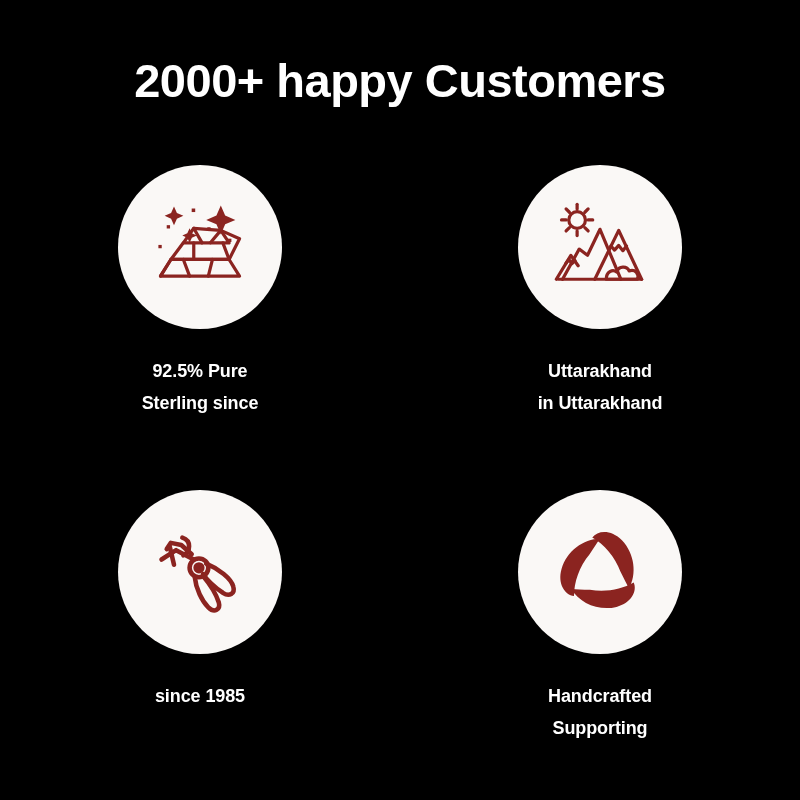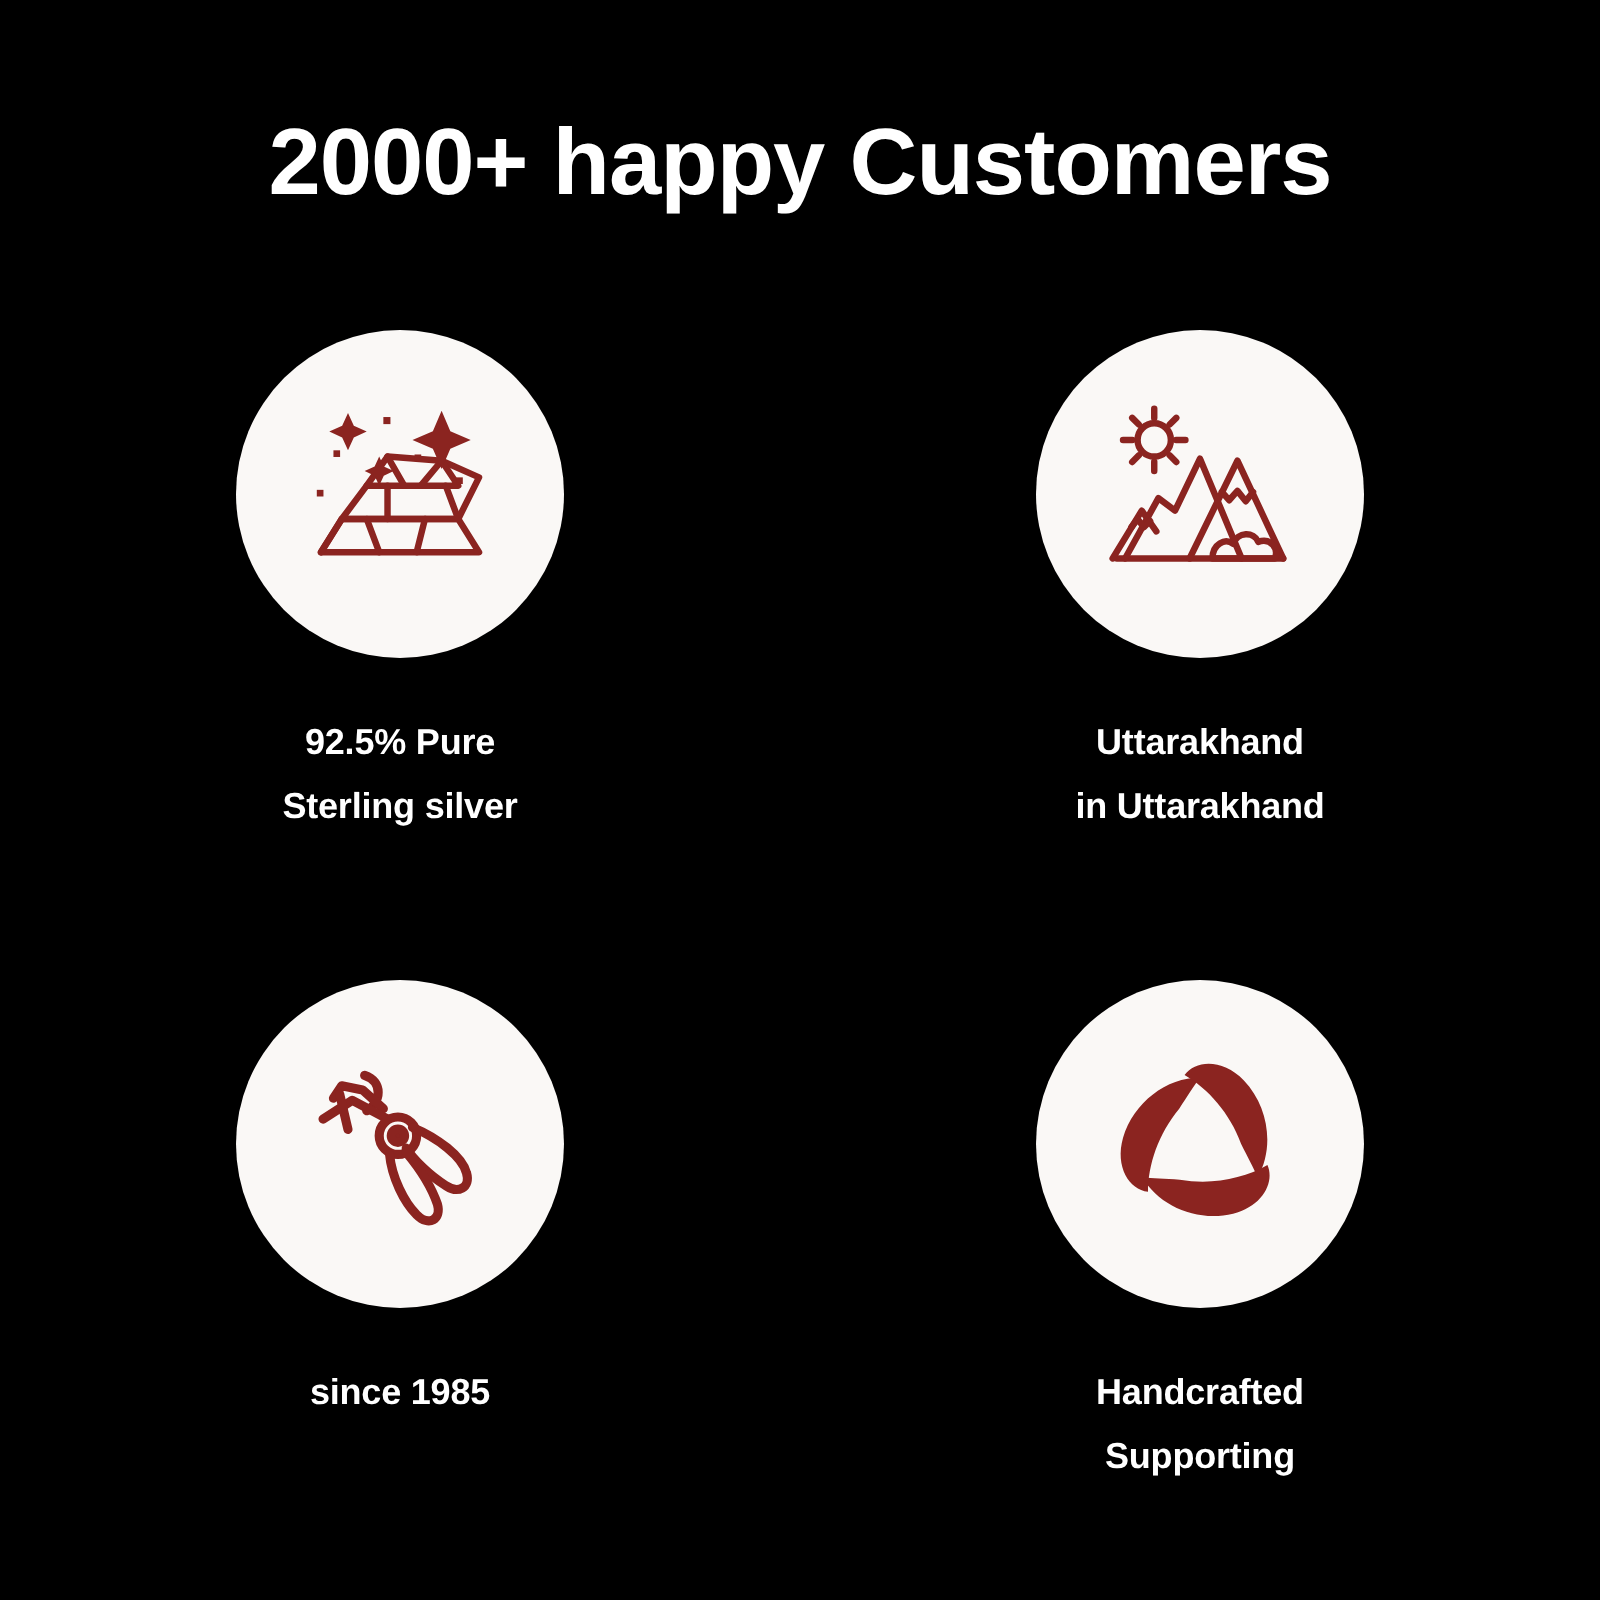--- a/index.html
+++ b/index.html
@@ -119,21 +119,21 @@
             <rect x="42" y="13" width="3.4" height="3.4"></rect>
             <rect x="18" y="29" width="3.2" height="3.2"></rect>
             <rect x="57" y="31" width="3.2" height="3.2"></rect>
             <rect x="77" y="42" width="3.2" height="3.2"></rect>
             <rect x="10" y="48" width="3.2" height="3.2"></rect>
           </g>
         </svg>
       </div>
       <div class="feature-label">
         <span class="line">92.5% Pure</span>
-        <span class="line">Sterling silver</span>
+        <span class="line">Sterling since</span>
       </div>
     </div>
 
     <div class="feature">
       <div class="badge-circle">
         <svg class="badge-icon" viewBox="0 0 100 100">
           <g fill="none" stroke="#8b2420" stroke-width="3.1" stroke-linecap="round" stroke-linejoin="round">
 
             <circle cx="28" cy="24" r="8"></circle>
             <path d="M28 9 L28 13.5"></path>

